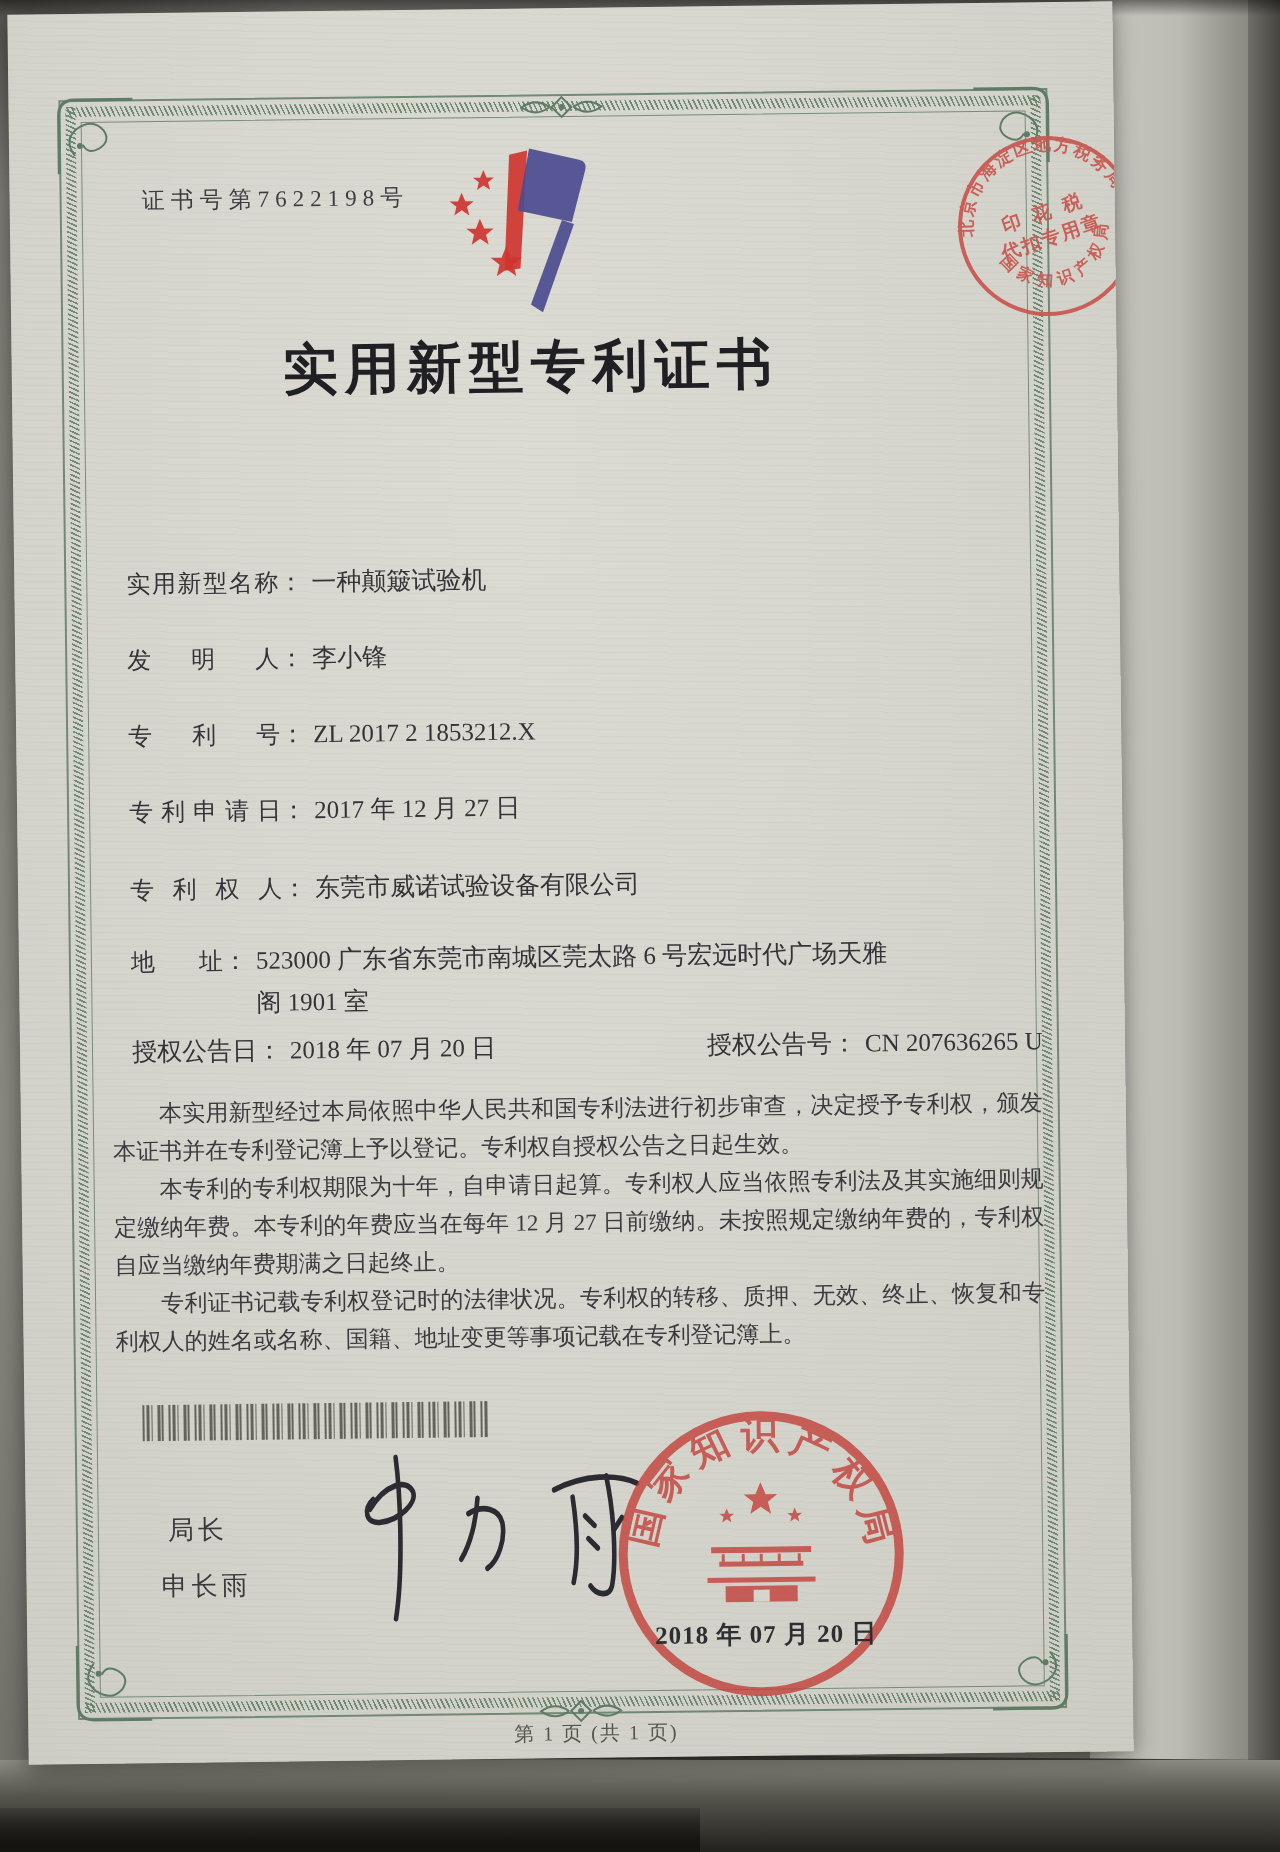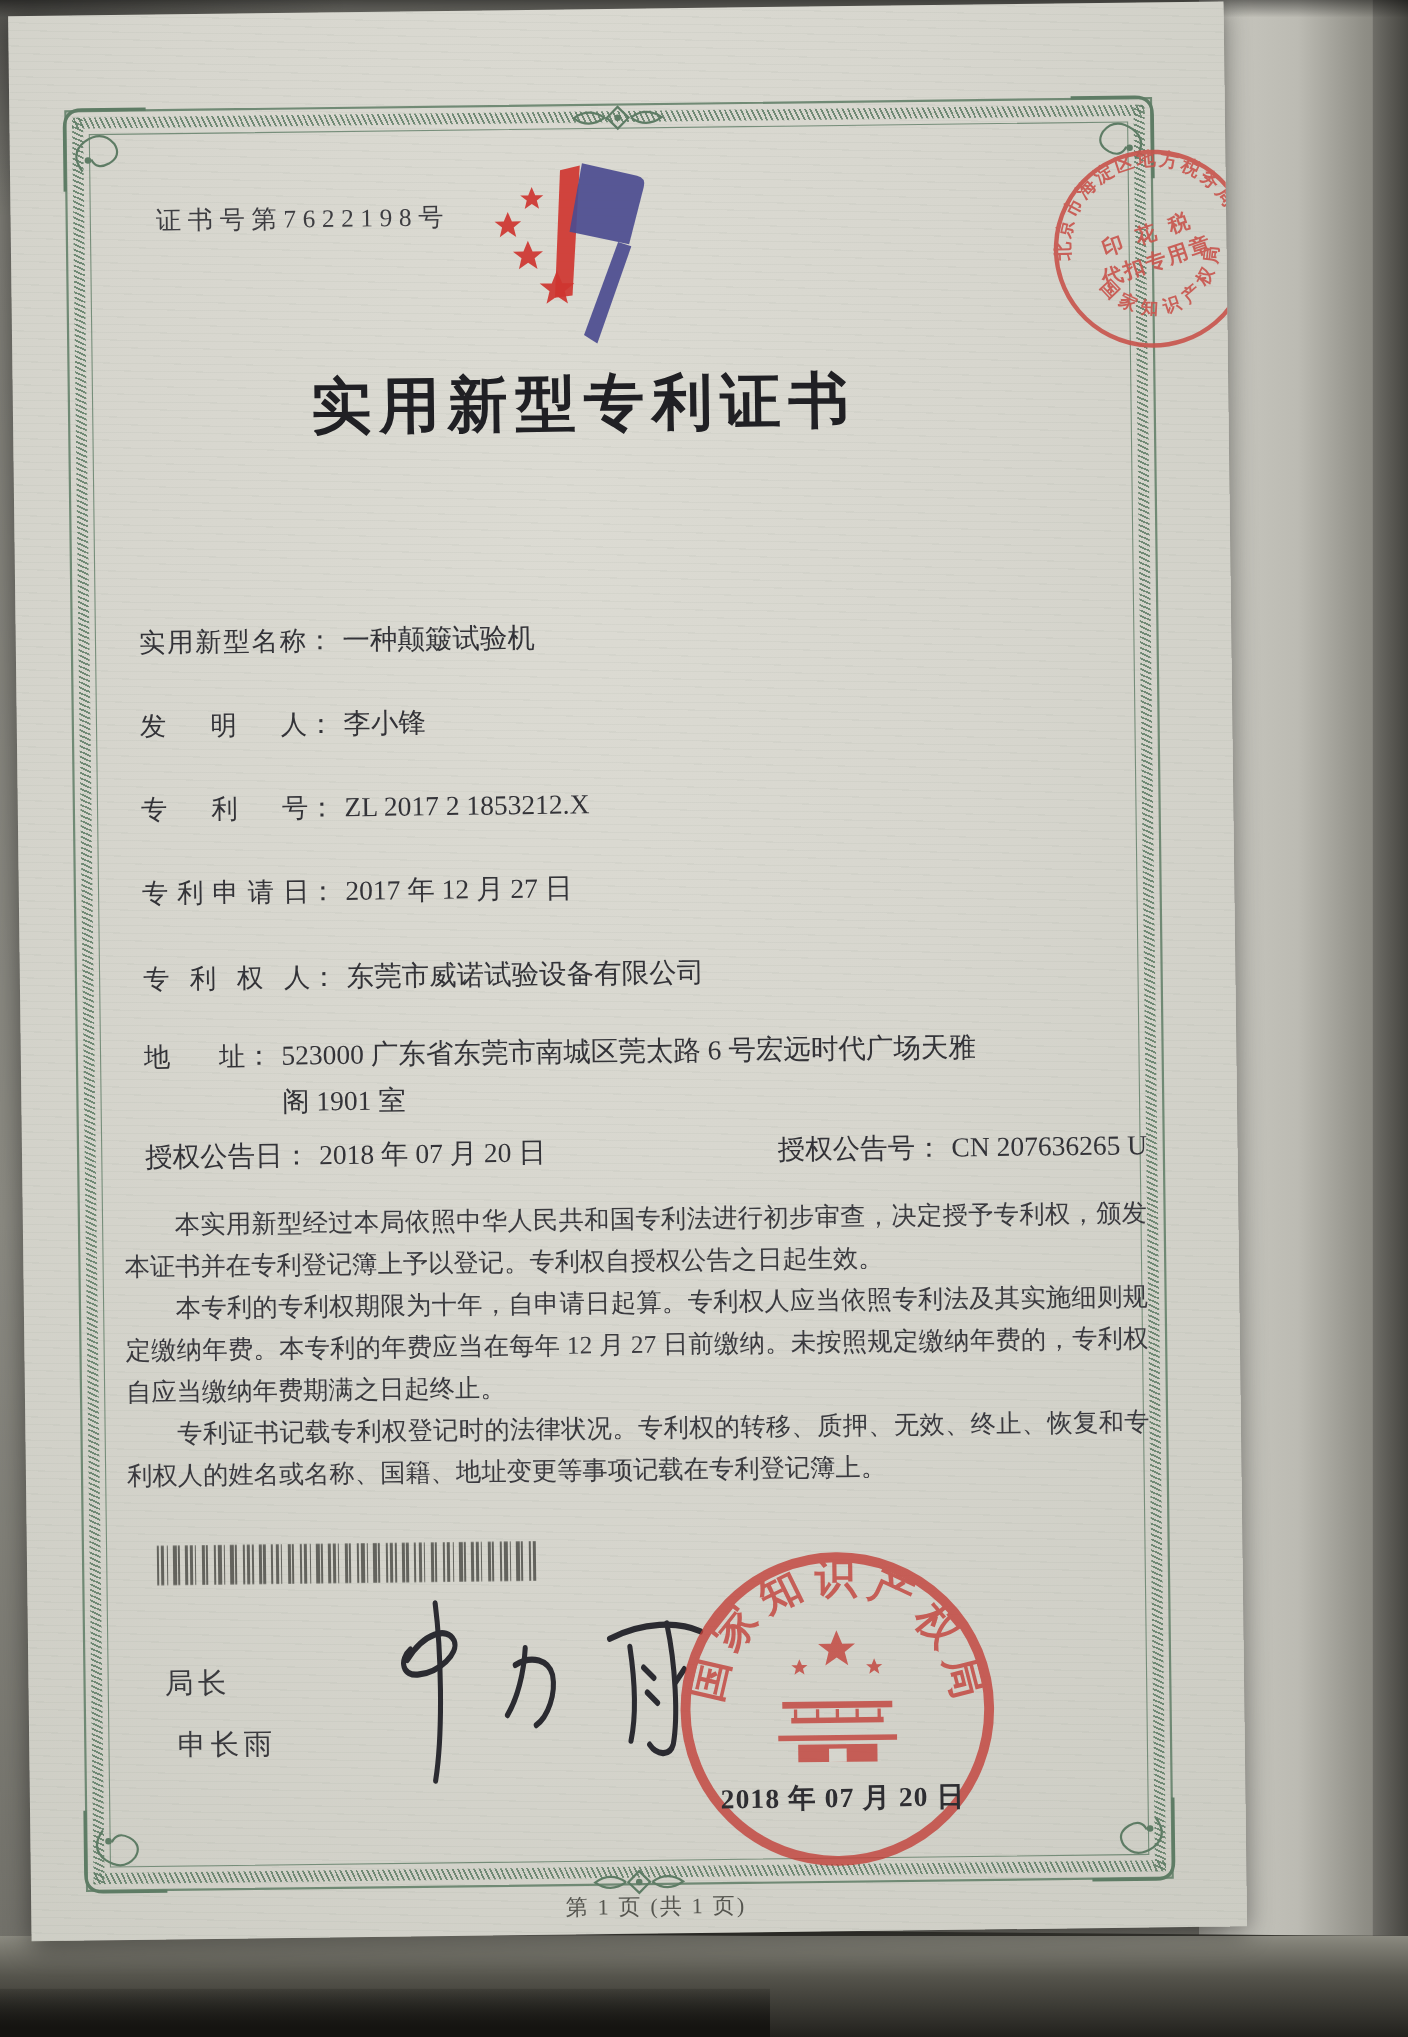--- a/index.html
+++ b/index.html
@@ -51,21 +51,21 @@
   .addr-val{display:inline-block;vertical-align:top;line-height:42px;white-space:nowrap;}
   .grant2{left:687px;top:1022px;font-size:25px;white-space:nowrap;color:#333338;}
   .bodytext{left:92px;top:1082px;width:930px;font-size:23px;line-height:38px;color:#3a3a3f;}
   .bl{text-align:left;}
   .jl{text-align:justify;text-align-last:justify;}
   .ind{text-indent:2em;}
   .barcode{left:118px;top:1392px;width:345px;height:36px;opacity:.78;filter:blur(.4px);
     background:repeating-linear-gradient(90deg,#44443f 0 2px,transparent 2px 4px,#44443f 4px 7px,
       transparent 7px 9px,#44443f 9px 10px,transparent 10px 15px,#44443f 15px 18px,transparent 18px 19px,
       #44443f 19px 21px,transparent 21px 26px);}
-  .signer-title{left:124px;top:1500px;font-size:26px;letter-spacing:4px;color:#3a3a3e;}
+  .signer-title{left:142px;top:1500px;font-size:26px;letter-spacing:4px;color:#3a3a3e;}
   .signer-name{left:135px;top:1556px;font-size:26px;letter-spacing:4px;color:#3a3a3e;}
   .sig{left:300px;top:1438px;}
   .seal{left:585px;top:1398px;opacity:.9;}
   .sealdate{left:628px;top:1612px;width:240px;font-size:25px;font-weight:bold;letter-spacing:1px;color:#2e2e32;white-space:nowrap;}
   .stamp{left:938px;top:124px;transform:rotate(-18deg);opacity:.92;}
   .footer{left:368px;top:1712px;width:400px;text-align:center;font-size:20px;letter-spacing:2px;color:#55554f;}
   .green{stroke:#5e7c65;}
 </style>
 </head>
 <body>

